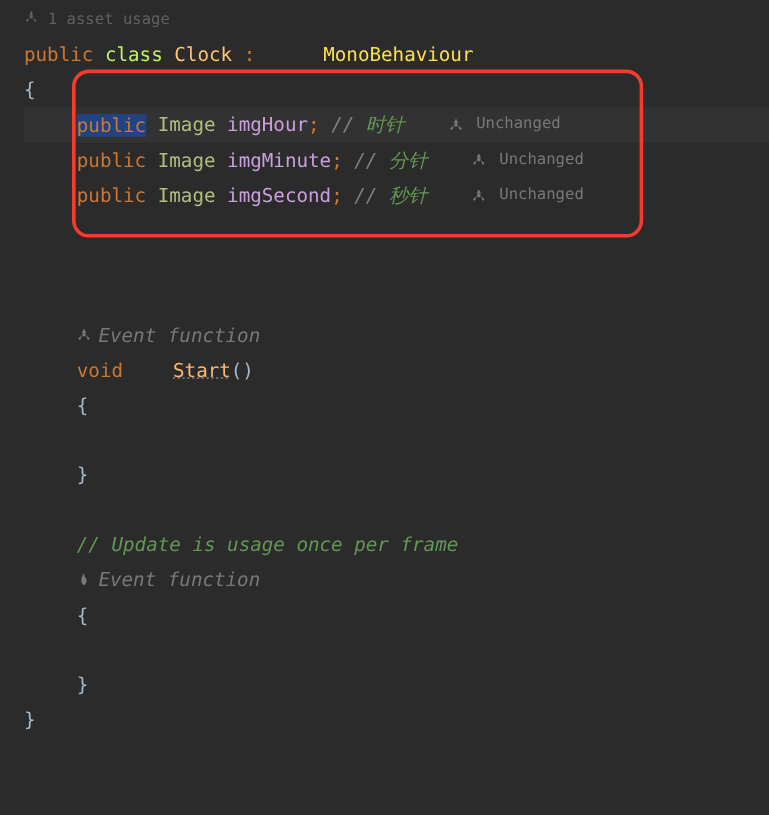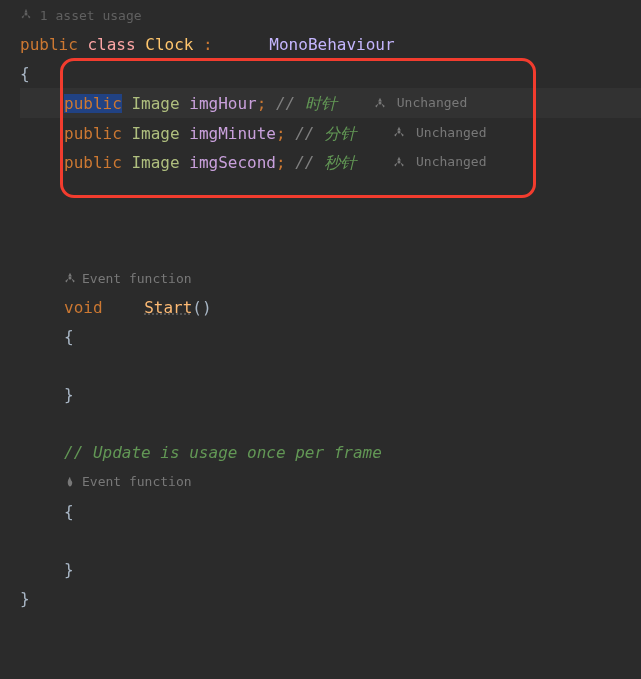--- a/index.html
+++ b/index.html
@@ -12,23 +12,23 @@
       width: 641px;
       height: 679px;
       overflow: hidden;
       padding-left: 20px;
       padding-top: 0;
     }
     .code-area { position: relative; }
     .line { white-space: pre; position: relative; }
     .current-line { background: #323232; }
     .kw-public { color: #cc7832; }
-    .kw-class { color: #fca5a5; }
+    .kw-class { color: #bef264; }
     .class-name { color: #ffc66d; }
-    .base-class { color: #c4b5fd; padding-left: 47px; }
+    .base-class { color: #fde047; padding-left: 47px; }
     .field-name { color: #c9a0dc; }
     .punct { color: #cc7832; }
     .comment { color: #808080; font-style: italic; }
     .comment-cn { color: #629755; font-style: italic; }
     .method-name { color: #fdba74; text-decoration: underline; text-decoration-color: #666; text-decoration-style: dotted; margin-left: 32px; }
     .kw-void { color: #cc7832; }
     .brace { color: #a9b7c6; }
     .paren { color: #a9b7c6; }
     .semi { color: #cc7832; }
     .asset-hint {
@@ -45,25 +45,26 @@
       font-style: normal;
       margin-left: 8px;
     }
     .lens-icon {
       width: 12px;
       height: 12px;
       display: inline-block;
     }
     .event-hint {
       color: #787878;
-      font-size: 13px;
+      font-size: 16px;
       display: inline-flex;
       align-items: center;
       gap: 6px;
       padding-left: 44px;
+      font-style: italic;
     }
     .selection {
       background: #214283;
       color: #fff;
     }
     .highlight-box {
       position: absolute;
       border: 3px solid #f23c2e;
       border-radius: 14px;
       pointer-events: none;

